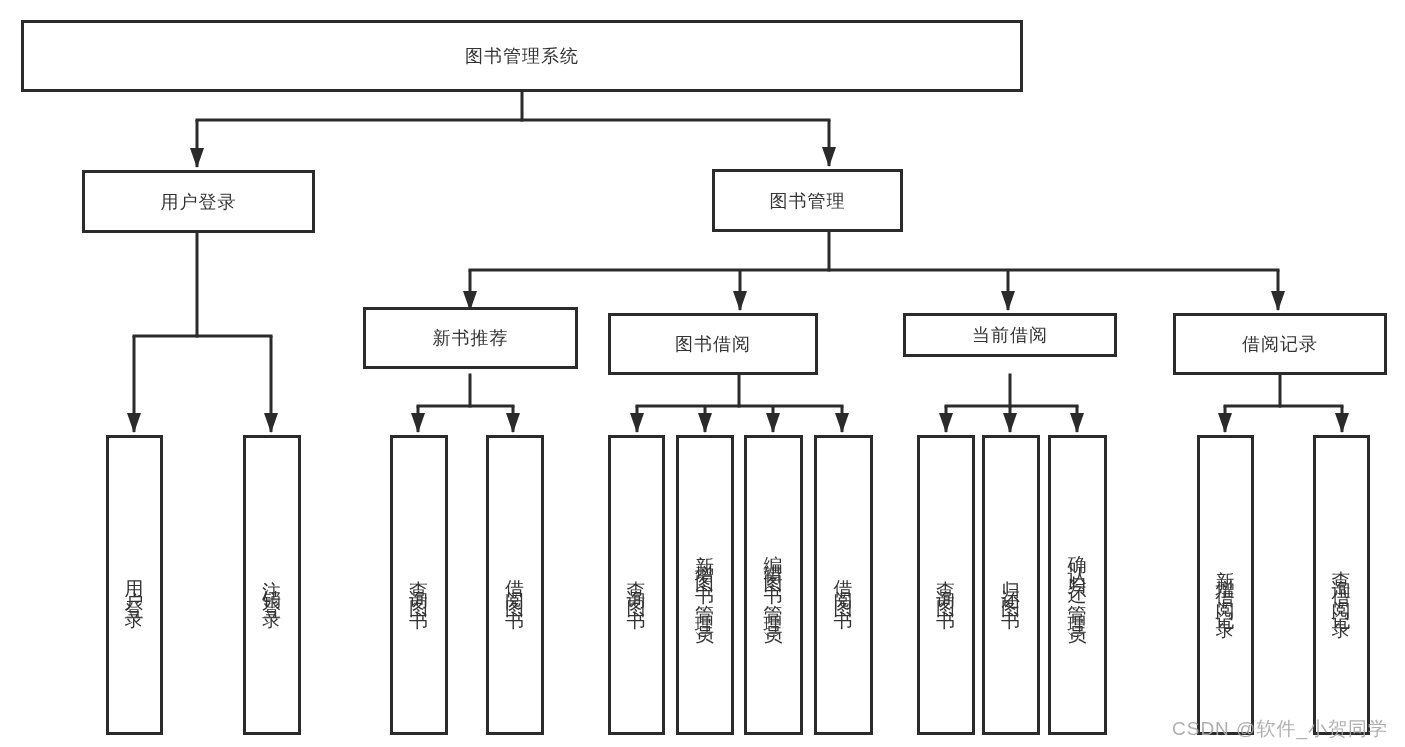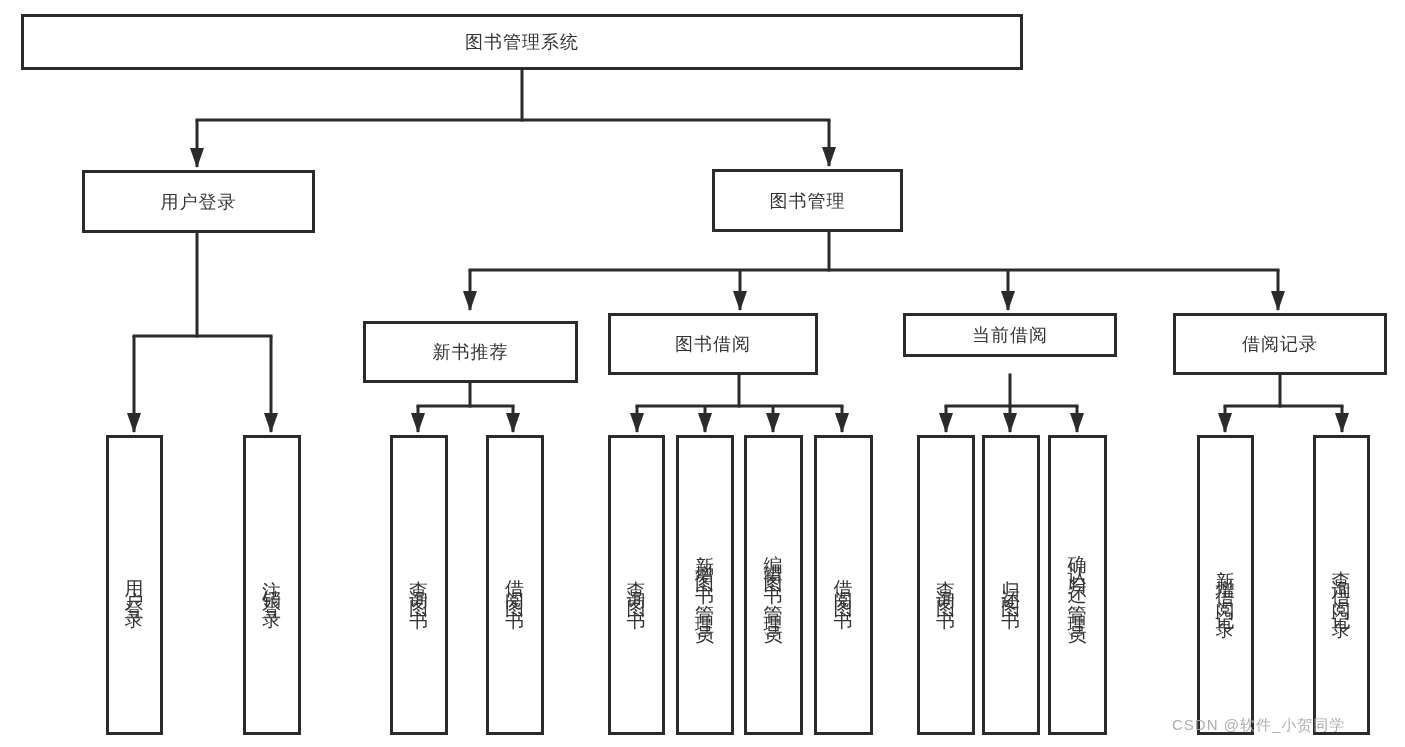--- a/index.html
+++ b/index.html
@@ -36,21 +36,21 @@
     writing-mode:vertical-lr;
     text-orientation:mixed;
     letter-spacing:10px;
     line-height:1;
   }
   .watermark{
     position:absolute;
     left:1172px;
     top:716px;
     z-index:3;
-    font-size:15px;
+    font-size:19px;
     color:rgba(168,168,168,0.92);
     letter-spacing:1px;
     white-space:nowrap;
   }
 </style>
 </head>
 <body>
 
 <div class="canvas">
 
@@ -97,26 +97,26 @@
       <path d="M1010 406 V432" marker-end="url(#arw)" stroke-linecap="butt"></path>
       <path d="M1077 406 V432" marker-end="url(#arw)" stroke-linecap="butt"></path>
 
       <path d="M1280 375 V406"></path>
       <path d="M1225 406 H1342"></path>
       <path d="M1225 406 V432" marker-end="url(#arw)" stroke-linecap="butt"></path>
       <path d="M1342 406 V432" marker-end="url(#arw)" stroke-linecap="butt"></path>
     </g>
   </svg>
 
-  <div class="node h" style="left:21px;top:14px;width:1002px;height:56px">图书管理系统</div>
+  <div class="node h" style="left:21px;top:20px;width:1002px;height:72px">图书管理系统</div>
 
   <div class="node h" style="left:82px;top:170px;width:233px;height:63px">用户登录</div>
   <div class="node h" style="left:712px;top:169px;width:191px;height:63px">图书管理</div>
 
-  <div class="node h" style="left:363px;top:321px;width:215px;height:62px">新书推荐</div>
+  <div class="node h" style="left:363px;top:307px;width:215px;height:62px">新书推荐</div>
   <div class="node h" style="left:608px;top:313px;width:210px;height:62px">图书借阅</div>
   <div class="node h" style="left:903px;top:313px;width:214px;height:44px">当前借阅</div>
   <div class="node h" style="left:1173px;top:313px;width:214px;height:62px">借阅记录</div>
 
   <div class="node v" style="left:106px;width:57px">
     <span class="vtext">用户登录</span>
   </div>
   <div class="node v" style="left:243px;width:58px">
     <span class="vtext">注销登录</span>
   </div>

